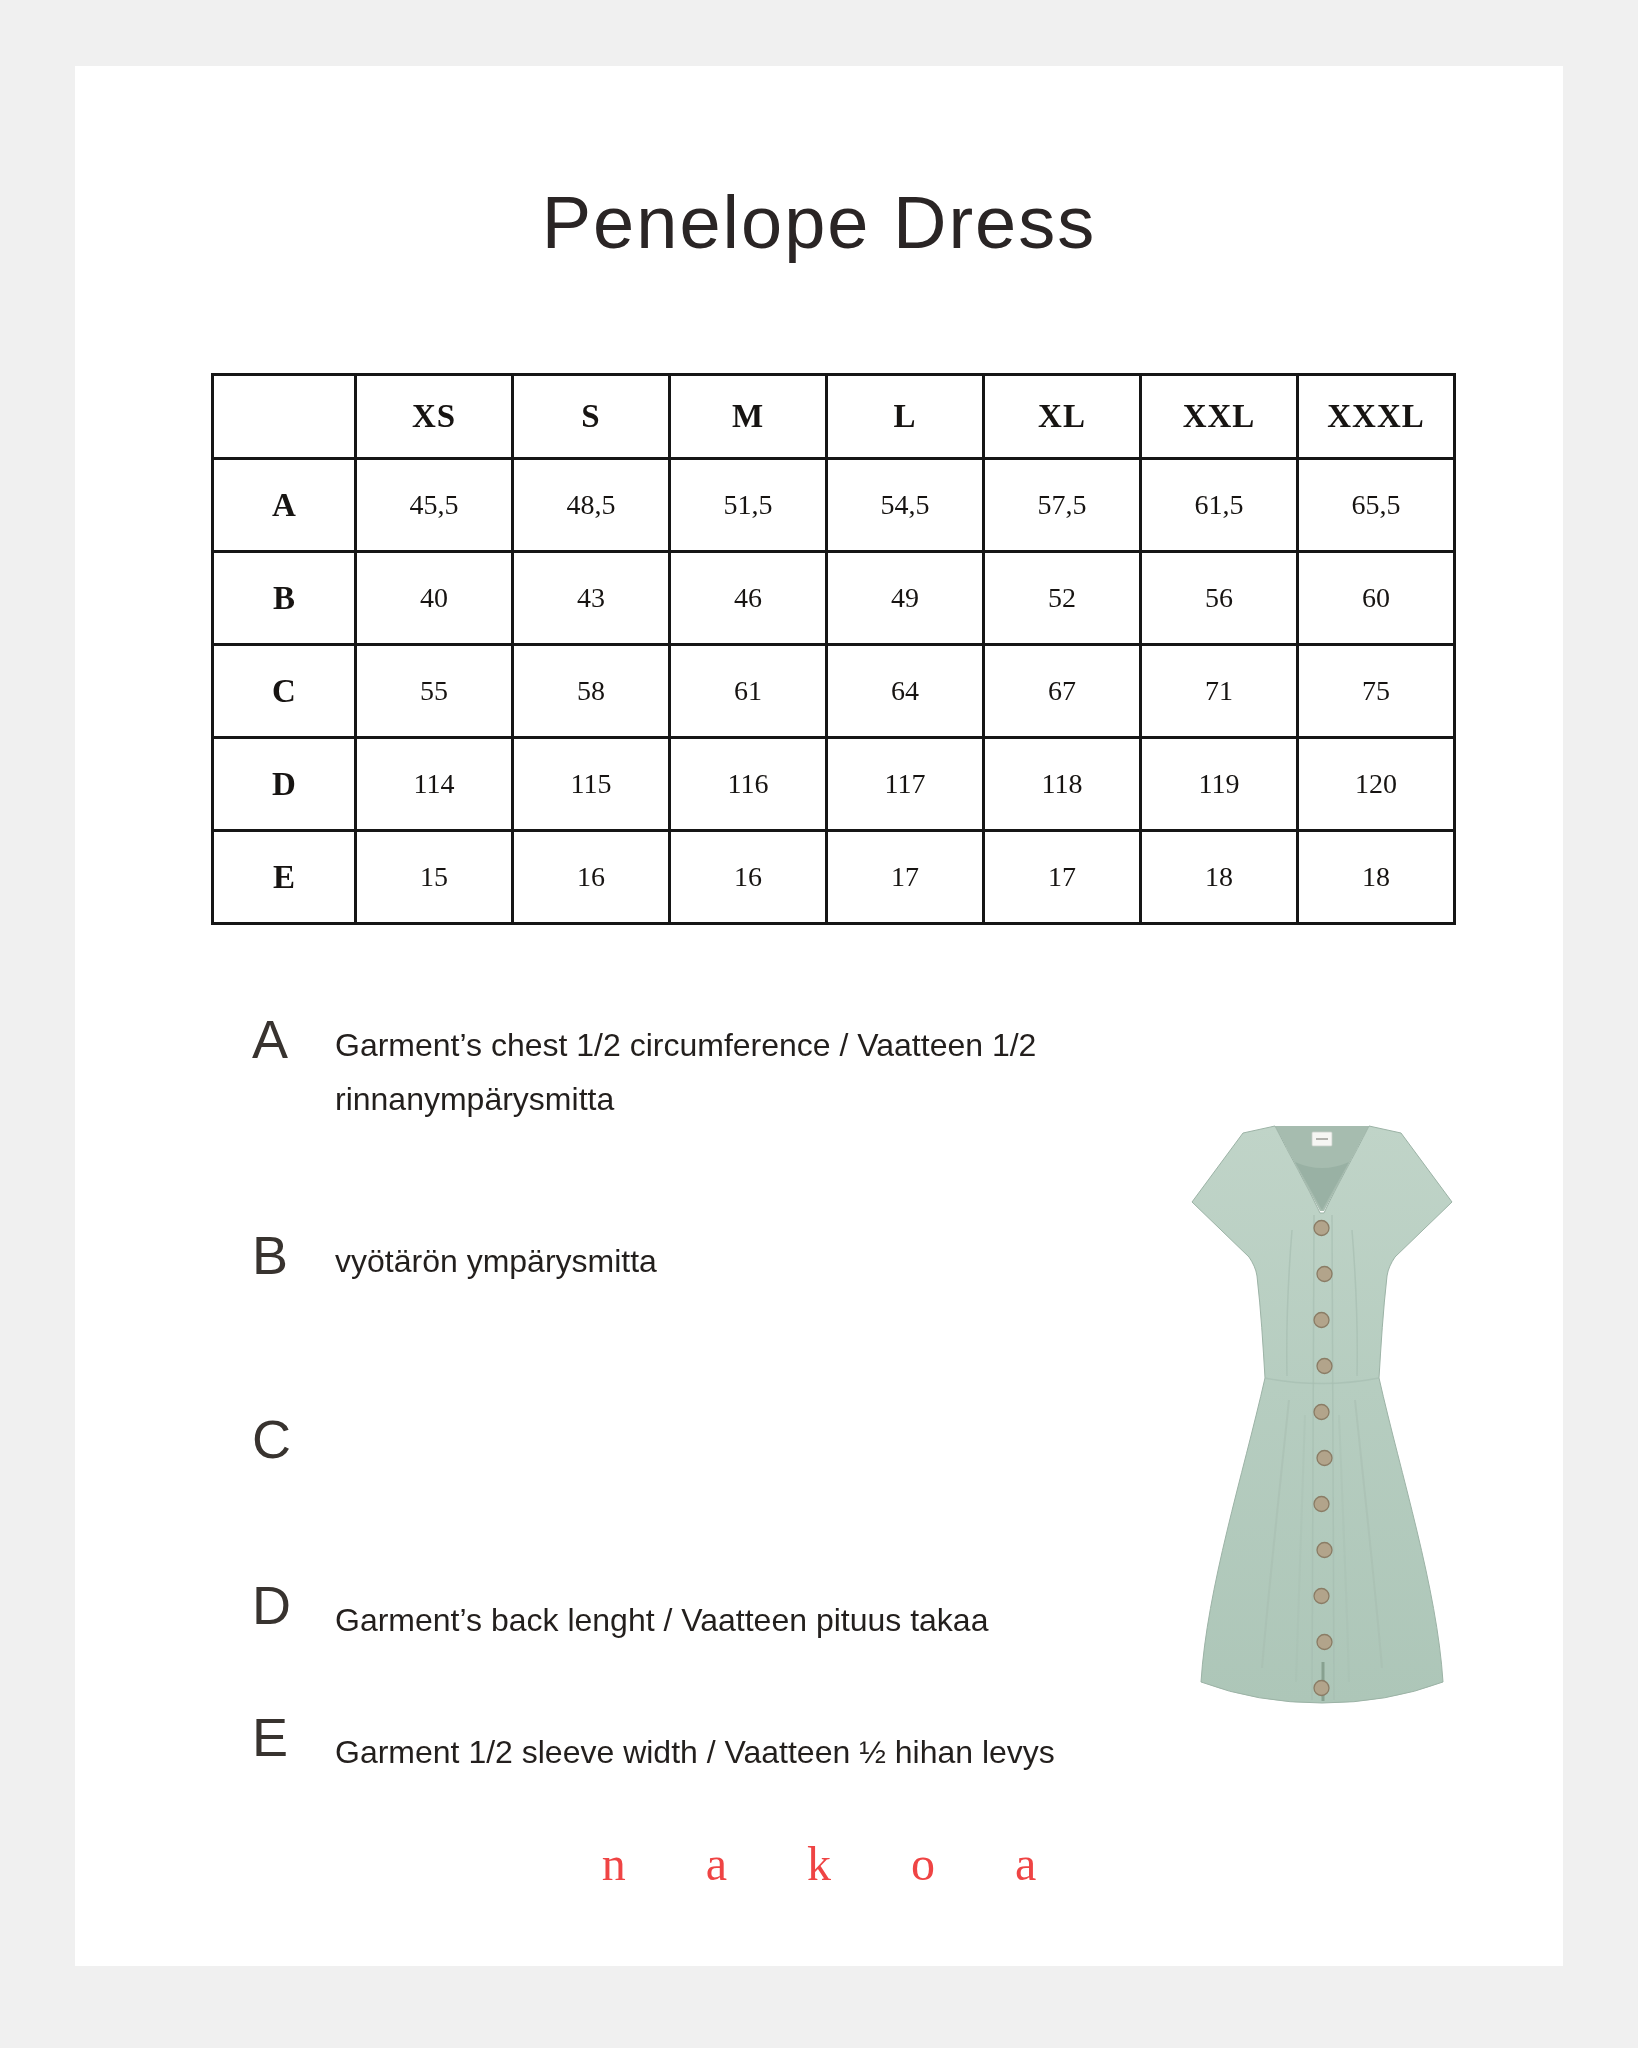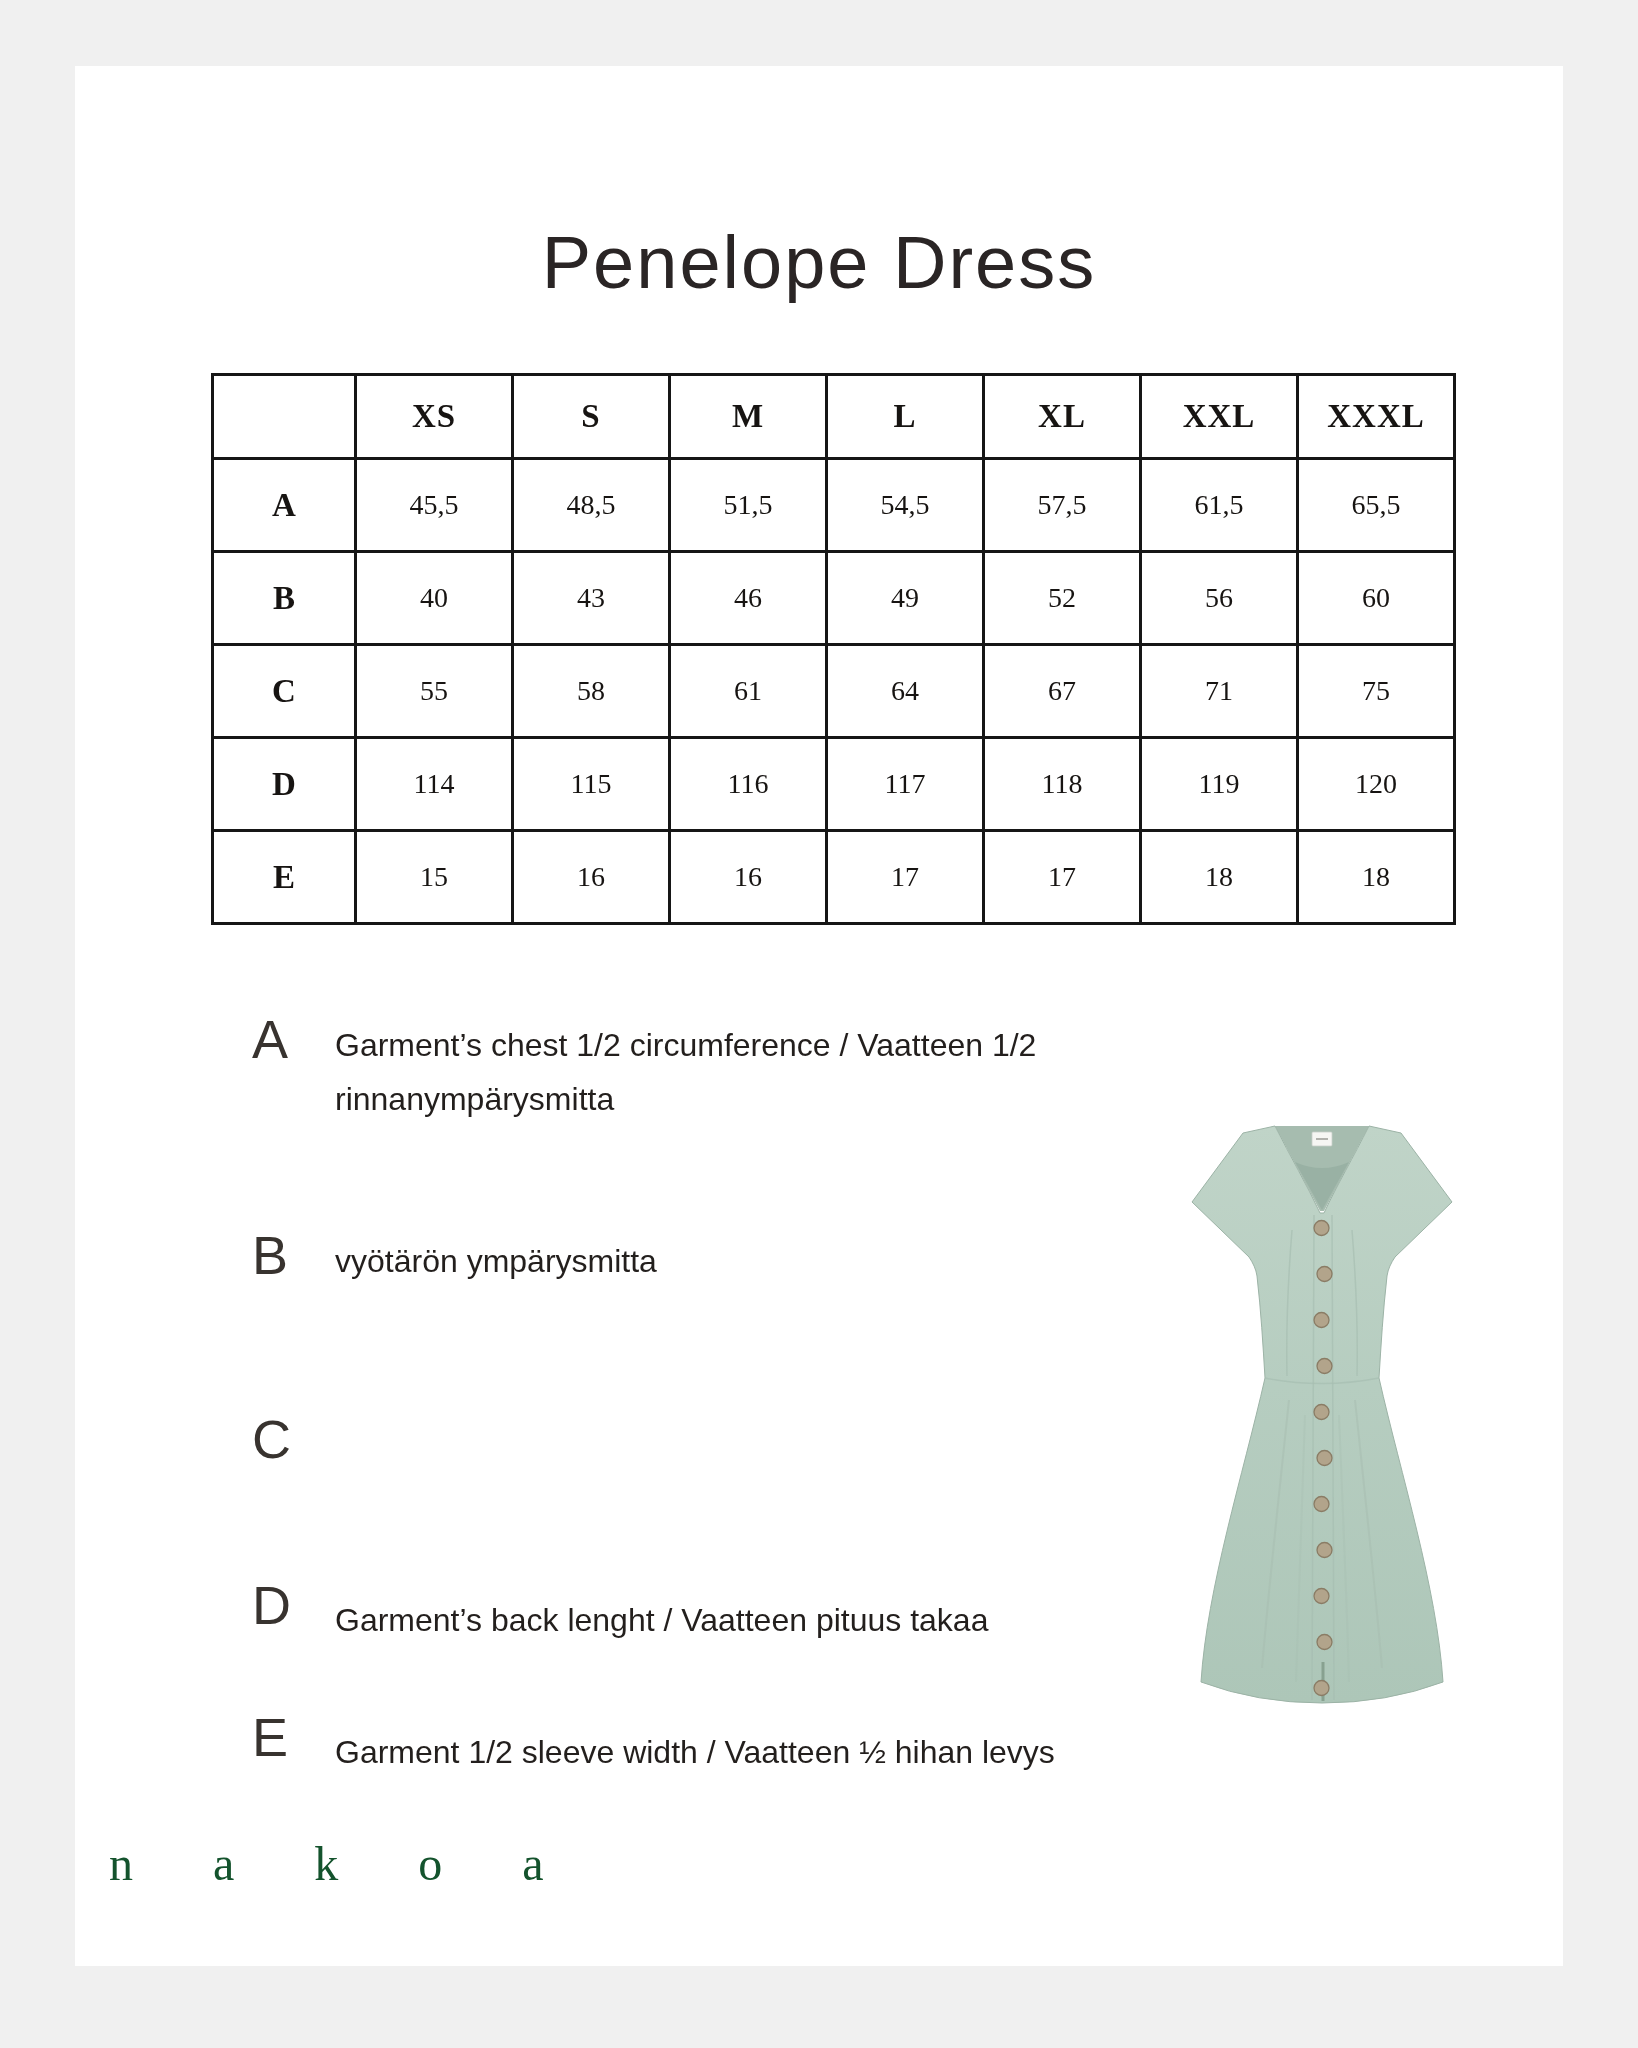--- a/index.html
+++ b/index.html
@@ -13,21 +13,20 @@
   .card{
     position:absolute;left:75px;top:66px;width:1488px;height:1900px;
     background:#ffffff;
   }
   .title{
     position:absolute;top:116px;left:0;width:100%;
     text-align:center;
     font-size:74px;line-height:1.1;letter-spacing:2px;
     color:#2a2525;
     font-weight:400;
-    margin-top:40px;
   }
   table.size-table{
     position:absolute;left:136px;top:275px;width:1243px;
     border-collapse:collapse;table-layout:fixed;
     font-family:"Liberation Serif",serif;color:#171412;margin-top:32px;
   }
   .size-table th,.size-table td{
     border:3px solid #161616;text-align:center;vertical-align:middle;padding:0;
     overflow:hidden;
   }
@@ -39,23 +38,24 @@
   .legend-item{position:absolute;left:177px;}
   .legend-letter{
     position:absolute;left:0;top:-6px;
     font-size:54px;line-height:1;color:#38332f;font-weight:400;
   }
   .legend-text{margin-left:83px;width:830px;font-size:32px;line-height:54px;color:#231f1d;}
   .legend-text.pad-top{padding-top:9px;}
   .justify-line{word-spacing:11px;}
   .logo{
     position:absolute;top:1770px;left:0;width:100%;
+    text-align:center;
     font-family:"Liberation Serif",serif;
     font-size:48px;letter-spacing:34px;text-indent:34px;
-    color:#14532d;font-weight:400;
+    color:#ef4444;font-weight:400;
   }
   .dress-wrap{position:absolute;left:1110px;top:1044px;width:275px;height:600px;}
   .btn{fill:#b2a48b;stroke:#8a7c65;stroke-width:1.3;}
   .seam{stroke:#a6bdb0;stroke-width:1.5;fill:none;opacity:.65;}
   .fold{stroke:#a7beb1;stroke-width:2;fill:none;opacity:.55;}
   .fold.faint{opacity:.3;}
 </style>
 </head>
 <body>
 

